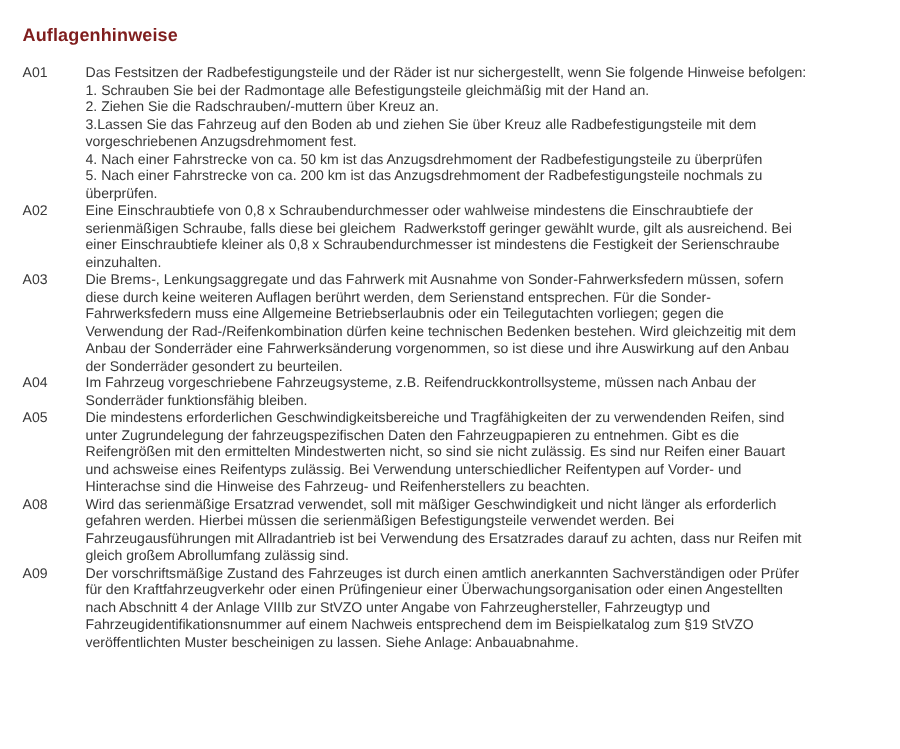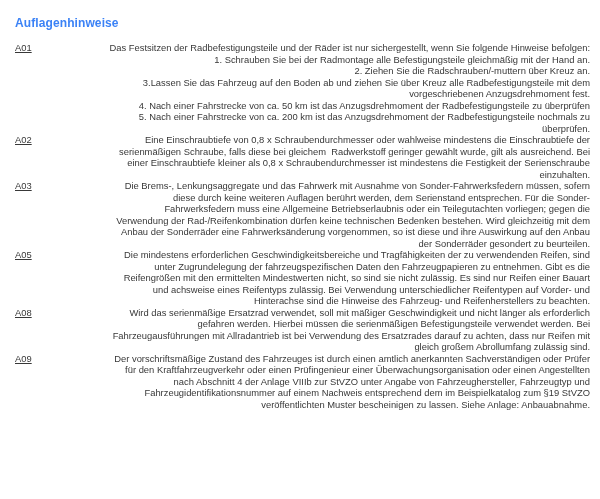--- a/index.html
+++ b/index.html
@@ -17,45 +17,43 @@
   .page {
     box-sizing: border-box;
     width: 600px;
     height: 499px;
     padding: 17px 10px 0 15px;
   }
   .doc-title {
     font-size: 12px;
     line-height: 13px;
     font-weight: bold;
-    color: #3b82f6;
+    color: #7f1d1d;
     margin: 0 0 12px 0;
     letter-spacing: 0.1px;
   }
   .items {
     margin-top: 0;
   }
   .item {
     display: flex;
     align-items: flex-start;
   }
   .item .code {
     flex: 0 0 42px;
     font-size: 9.4px;
     line-height: 11.5px;
     white-space: pre;
-    text-decoration: underline;
   }
   .item .text {
     flex: 1 1 auto;
     font-size: 9.4px;
     line-height: 11.5px;
     white-space: pre;
     overflow: hidden;
-    text-align: right;
   }
 </style>
 </head>
 <body>
 
 <div class="page">
 
   <h1 class="doc-title">Auflagenhinweise</h1>
 
   <div class="items">
@@ -83,20 +81,25 @@
     <div class="item">
       <div class="code">A03</div>
       <div class="text">Die Brems-, Lenkungsaggregate und das Fahrwerk mit Ausnahme von Sonder-Fahrwerksfedern müssen, sofern
 diese durch keine weiteren Auflagen berührt werden, dem Serienstand entsprechen. Für die Sonder-
 Fahrwerksfedern muss eine Allgemeine Betriebserlaubnis oder ein Teilegutachten vorliegen; gegen die
 Verwendung der Rad-/Reifenkombination dürfen keine technischen Bedenken bestehen. Wird gleichzeitig mit dem
 Anbau der Sonderräder eine Fahrwerksänderung vorgenommen, so ist diese und ihre Auswirkung auf den Anbau
 der Sonderräder gesondert zu beurteilen.</div>
     </div>
 
+    <div class="item">
+      <div class="code">A04</div>
+      <div class="text">Im Fahrzeug vorgeschriebene Fahrzeugsysteme, z.B. Reifendruckkontrollsysteme, müssen nach Anbau der
+Sonderräder funktionsfähig bleiben.</div>
+    </div>
 
     <div class="item">
       <div class="code">A05</div>
       <div class="text">Die mindestens erforderlichen Geschwindigkeitsbereiche und Tragfähigkeiten der zu verwendenden Reifen, sind
 unter Zugrundelegung der fahrzeugspezifischen Daten den Fahrzeugpapieren zu entnehmen. Gibt es die
 Reifengrößen mit den ermittelten Mindestwerten nicht, so sind sie nicht zulässig. Es sind nur Reifen einer Bauart
 und achsweise eines Reifentyps zulässig. Bei Verwendung unterschiedlicher Reifentypen auf Vorder- und
 Hinterachse sind die Hinweise des Fahrzeug- und Reifenherstellers zu beachten.</div>
     </div>
 

